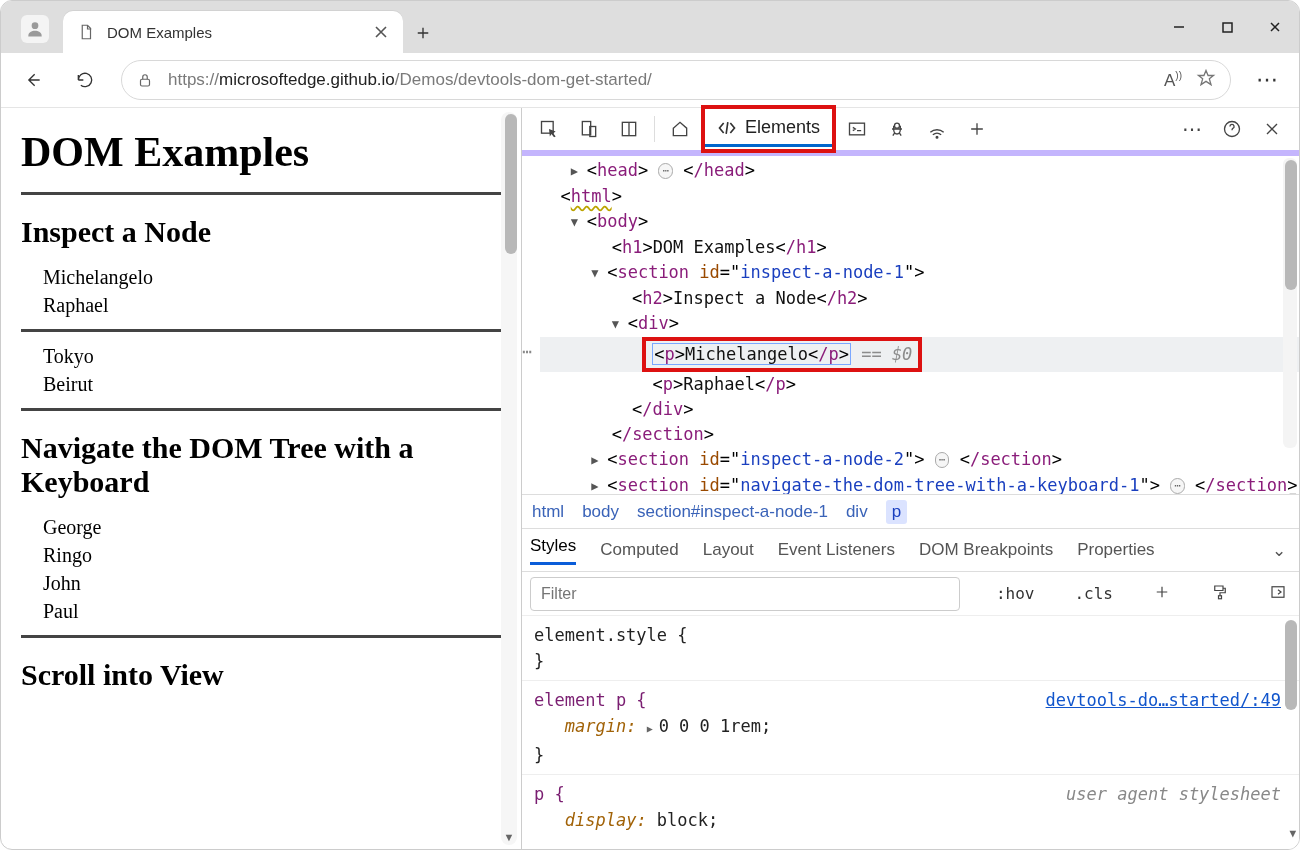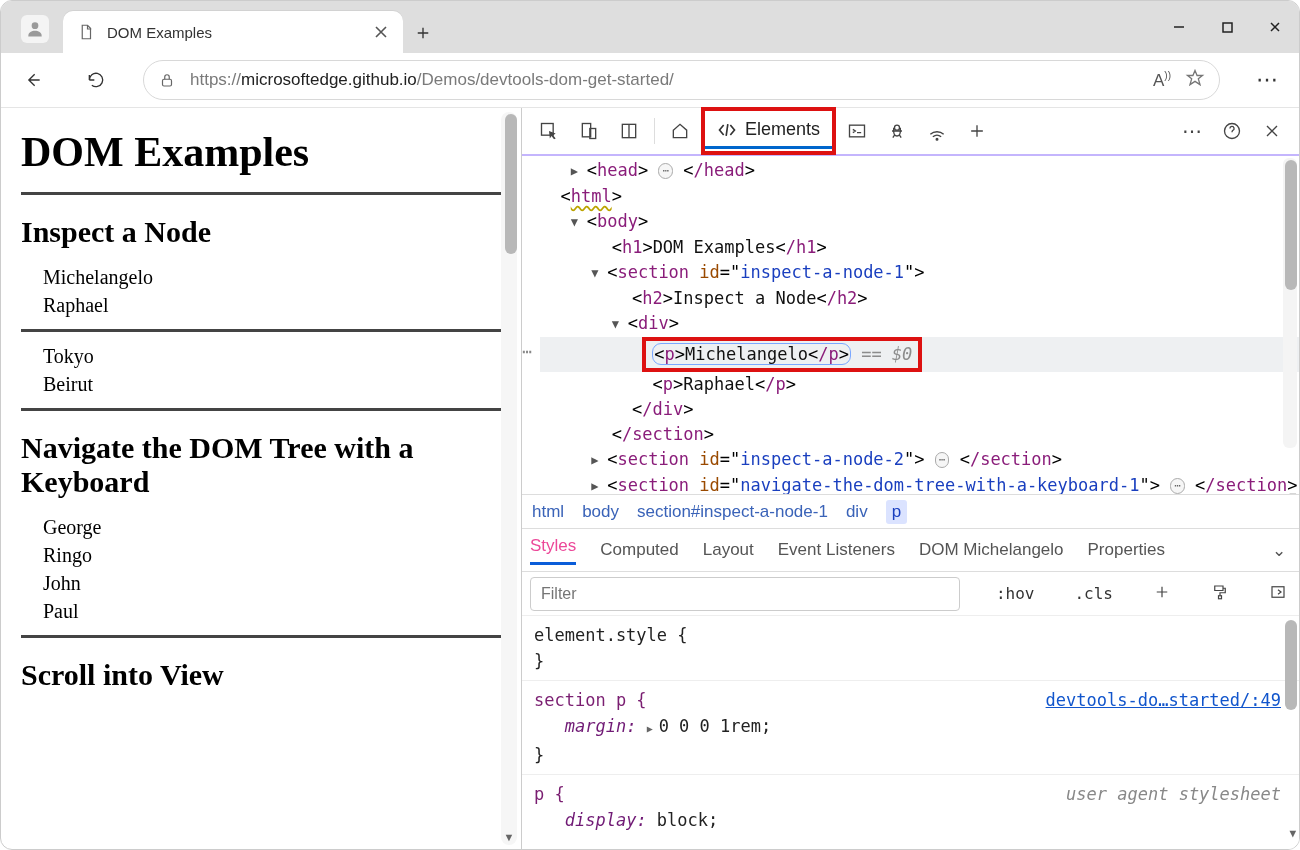--- a/index.html
+++ b/index.html
@@ -12,21 +12,21 @@
   .avatar svg { width:20px; height:20px; fill:#9a9a9a; }
   .tab { height:42px; background:#fff; border-radius:10px 10px 0 0; display:flex; align-items:center; padding:0 14px 0 14px; min-width:340px; box-shadow:0 -1px 0 rgba(0,0,0,.05); }
   .tab .favicon { width:18px; height:18px; margin-right:12px; color:#666; }
   .tab .tab-title { flex:1; font-size:15px; color:#333; }
   .tab .close { width:16px; height:16px; color:#555; }
   .newtab { width:40px; height:40px; display:flex; align-items:center; justify-content:center; color:#444; }
   .win-controls { position:absolute; right:0; top:0; height:52px; display:flex; }
   .win-controls div { width:48px; display:flex; align-items:center; justify-content:center; color:#222; font-size:16px; }
 
   
-  .toolbar { height:55px; background:#fff; display:flex; align-items:center; padding:0 10px; gap:19px; border-bottom:1px solid #e5e5e5; }
+  .toolbar { height:55px; background:#fff; display:flex; align-items:center; padding:0 10px; gap:8px; border-bottom:1px solid #e5e5e5; }
   .tbtn { width:44px; height:44px; display:flex; align-items:center; justify-content:center; color:#333; border-radius:6px; }
   .tbtn svg { width:20px; height:20px; stroke:#333; fill:none; stroke-width:1.6; }
   .urlbox { flex:1; height:40px; border:1px solid #d8d8d8; border-radius:20px; background:#fff; display:flex; align-items:center; padding:0 14px; margin:0 6px; }
   .urlbox .lock { width:18px; height:18px; color:#666; margin-right:14px; }
   .urlbox .url { flex:1; font-size:17px; color:#7a7a7a; white-space:nowrap; }
   .urlbox .url .host { color:#222; }
 
   
   .content { display:flex; height:calc(850px - 52px - 55px - 2px); }
   .page { width:520px; position:relative; font-family:"Times New Roman", serif; color:#000; overflow:hidden; }
@@ -34,67 +34,67 @@
   .page h1 { font-size:42px; margin:20px 0 16px; font-weight:bold; }
   .page h2 { font-size:30px; margin:20px 0 14px; font-weight:bold; }
   .page hr { border:none; border-top:3px solid #444; margin:10px 0; }
   .page .plist { padding-left:22px; font-size:20px; line-height:1.4; }
   .page-scrollbar { position:absolute; right:4px; top:4px; bottom:4px; width:16px; background:#f6f6f6; border-radius:8px; }
   .page-thumb { position:absolute; right:4px; top:6px; width:12px; height:140px; background:#b8b8b8; border-radius:6px; }
   .page-arrow { position:absolute; right:4px; bottom:4px; width:16px; height:16px; font-size:11px; color:#666; display:flex; align-items:center; justify-content:center; }
 
   
   .devtools { flex:1; border-left:1px solid #ccc; display:flex; flex-direction:column; font-size:15px; font-family:"Segoe UI", Arial, sans-serif; background:#fff; position:relative; }
-  .dt-tabs { height:48px; display:flex; align-items:center; border-bottom:2px solid #c4b5fd; padding:0 8px; gap:2px; }
+  .dt-tabs { height:48px; display:flex; align-items:center; border-bottom:6px solid #c4b5fd; padding:0 8px; gap:2px; }
   .dt-i { width:38px; height:38px; display:flex; align-items:center; justify-content:center; color:#444; border-radius:4px; }
   .dt-i svg { width:20px; height:20px; fill:none; stroke:#444; stroke-width:1.6; }
   .dt-sep { width:1px; height:26px; background:#ddd; margin:0 4px; }
   .elements-tab { display:flex; align-items:center; gap:8px; padding:6px 12px; font-size:18px; color:#222; }
   .elements-frame { border:4px solid #d11; padding:2px 0; }
   .elements-tab.active { border-bottom:3px solid #06c; }
   .dt-right { margin-left:auto; display:flex; align-items:center; gap:2px; }
 
   
   .domtree { flex:0 0 auto; height:338px; overflow:hidden; font-family:Consolas,Menlo,monospace; font-size:17px; line-height:25px; padding:2px 0 0 18px; position:relative; }
   .domtree .row { white-space:pre; }
   .tag { color:#8a1d7a; }
   .attrn { color:#9a4a00; }
   .attrv { color:#1a3fbf; }
   .txt  { color:#111; }
   .eq0  { color:#8c8c8c; font-style:italic; }
   .tw   { display:inline-block; width:14px; color:#555; margin-right:2px; font-size:12px; vertical-align:1px;}
   .pill { display:inline-block; border:1px solid #aaa; border-radius:8px; padding:0 3px; font-size:11px; color:#666; line-height:14px; vertical-align:2px; background:#f6f6f6;}
   .sel-row { background:#eef0f2; position:relative; }
   .sel-row::before { content:"⋯"; position:absolute; left:-18px; top:2px; color:#888; font-size:16px; }
-  .sel-wrap { border:1px solid #7aa7ff; border-radius:9px; padding:0 1px; display:inline; }
+  .sel-wrap { border:1px solid #7aa7ff; border-radius:0; padding:0 1px; display:inline; }
   .redbox { border:4px solid #d11; display:inline-block; padding:1px 6px; }
   .domtree .squig { text-decoration: underline wavy #bca300; text-underline-offset:3px; }
   .dt-vscroll { position:absolute; right:2px; top:50px; width:14px; height:290px; background:#f4f4f4; border-radius:6px; }
   .dt-vthumb { position:absolute; right:2px; top:52px; width:12px; height:130px; background:#b8b8b8; border-radius:6px; }
   .dt-arrow-up { position:absolute; right:3px; top:50px; font-size:11px; color:#666;}
   .dt-arrow-dn { position:absolute; right:3px; top:328px; font-size:11px; color:#666;}
 
   
   .crumb { height:34px; border-top:1px solid #ddd; display:flex; align-items:center; padding:0 10px; font-size:17px; color:#3a63b8; gap:18px; }
   .crumb span.sel { background:#dbe3ff; color:#1a3fbf; padding:2px 6px; border-radius:3px; }
 
   
   .subtabs { height:44px; border-top:1px solid #ddd; border-bottom:1px solid #ddd; display:flex; align-items:center; padding:0 8px; gap:24px; font-size:17px; color:#555; }
-  .subtabs .on { color:#ec4899; border-bottom:3px solid #0a5dd9; padding-bottom:6px; }
+  .subtabs .on { color:#000000; border-bottom:3px solid #0a5dd9; padding-bottom:6px; }
   .subtabs .caret { margin-left:auto; width:24px; text-align:center; color:#555; }
 
   .filterbar { height:44px; display:flex; align-items:center; padding:4px 8px; border-bottom:1px solid #eee; }
   .filterbar input { flex:1; height:34px; border:1px solid #ccc; border-radius:4px; padding:0 10px; font-size:16px; color:#666; }
   .mini { font-family:Consolas,monospace; font-size:16px; color:#333; padding:4px 4px;margin-left:32px; }
   .mini svg { width:18px; height:18px; stroke:#444; fill:none; stroke-width:1.6; }
 
   .styles { flex:1; overflow:hidden; font-family:Consolas,Menlo,monospace; font-size:17px; line-height:26px; padding:6px 12px; color:#222; position:relative; }
   .sel-css { color:#7a1e71; }
   .prop { color:#222; }
-  .propn { color:#701a75; font-style:italic; }
+  .propn { color:#a16207; font-style:italic; }
   .val { color:#222; }
   .link { color:#1155cc; text-decoration:underline; position:absolute; right:18px; }
   .ua { color:#888; font-style:italic; position:absolute; right:18px; }
   .styles .tw2 { display:inline-block; width:12px; font-size:10px; color:#666; }
   .styles hr { border:none; border-top:1px solid #eee; margin:6px -12px; }
   .sty-thumb { position:absolute; right:2px; top:4px; width:12px; height:90px; background:#b8b8b8; border-radius:6px; }
   .sty-arr-dn { position:absolute; right:3px; bottom:2px; font-size:11px; color:#666;}
 </style>
 </head>
 <body>
@@ -307,21 +307,21 @@
       <span>section#inspect-a-node-1</span>
       <span>div</span>
       <span class="sel">p</span>
     </div>
 
     <div class="subtabs">
       <span class="on">Styles</span>
       <span>Computed</span>
       <span>Layout</span>
       <span>Event Listeners</span>
-      <span>DOM Michelangelo</span>
+      <span>DOM Breakpoints</span>
       <span>Properties</span>
       <span class="caret">⌄</span>
     </div>
 
     <div class="filterbar">
       <input placeholder="Filter" style="">
       <span class="mini">:hov</span>
       <span class="mini">.cls</span>
       <span class="mini"><svg viewBox="0 0 24 24">
             <path d="M12 5v14M5 12h14"></path>
@@ -333,21 +333,21 @@
       <span class="mini"><svg viewBox="0 0 24 24">
             <rect x="4" y="5" width="16" height="14"></rect>
             <path d="M12 9l4 3-4 3"></path>
           </svg></span>
     </div>
 
     <div class="styles">
       <div><span class="prop">element.style {</span></div>
       <div><span>}</span></div>
       <hr>
-      <div><span class="sel-css">section p {</span><span class="link">devtools-do…started/:49</span></div>
+      <div><span class="sel-css">element p {</span><span class="link">devtools-do…started/:49</span></div>
       <div>&nbsp;&nbsp;&nbsp;<span class="propn">margin</span><span class="propn">: </span><span class="tw2">▶</span><span class="val">0 0 0 1rem</span><span>;</span></div>
       <div><span>}</span></div>
       <hr>
       <div><span class="sel-css">p {</span><span class="ua">user agent stylesheet</span></div>
       <div>&nbsp;&nbsp;&nbsp;<span class="propn">display</span><span class="propn">: </span><span class="val">block</span><span>;</span></div>
       <div class="sty-thumb"></div>
       <div class="sty-arr-dn">▼</div>
     </div>
   </div>
 </div>

